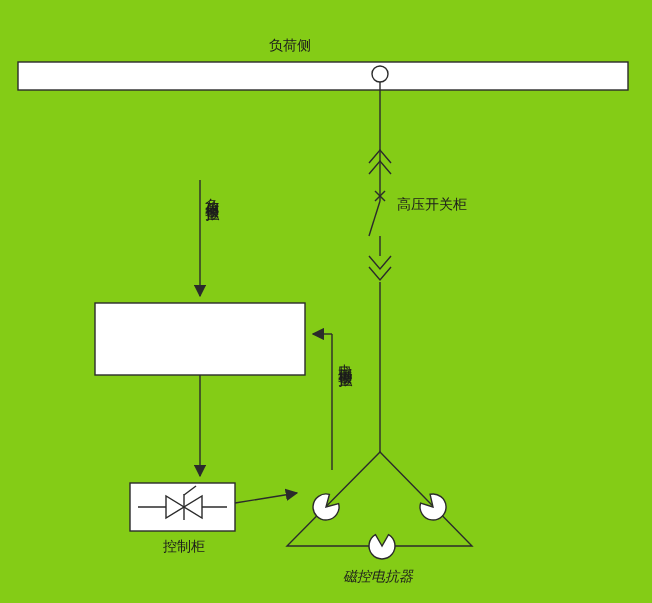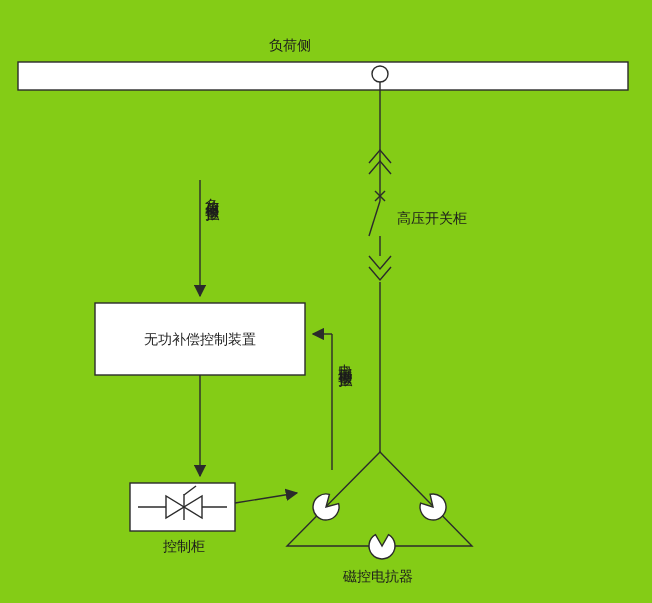--- a/index.html
+++ b/index.html
@@ -84,25 +84,24 @@
       <path d="M202 496 L202 518 L184 507 Z" fill="#ffffff"></path>
       <line x1="184" y1="494" x2="184" y2="520"></line>
       <line x1="184" y1="495" x2="196" y2="486"></line>
 
       <line x1="235" y1="503" x2="297" y2="493" marker-end="url(#arrow)"></line>
     </g>
   </svg>
 
   <div class="label centered" style="left:290px; top:37px;">负荷侧</div>
 
-  <div class="label" style="left:397px; top:210px;">高压开关柜</div>
+  <div class="label" style="left:397px; top:196px;">高压开关柜</div>
 
   <div class="label vertical" style="left:204px; top:187px;">负荷侧模拟量</div>
 
-  <div class="label centered" style="left:200px; top:331px;">无功补偿控制装置</div>
 
   <div class="label vertical" style="left:337px; top:353px;">电抗侧模拟量</div>
 
   <div class="label centered" style="left:184px; top:538px;">控制柜</div>
 
-  <div class="label centered" style="left:378px; top:568px;">磁控电抗器</div>
+  <div class="label centered" style="left:378px; top:568px;font-style:italic;">磁控电抗器</div>
 
 </div>
 
 </body></html>

